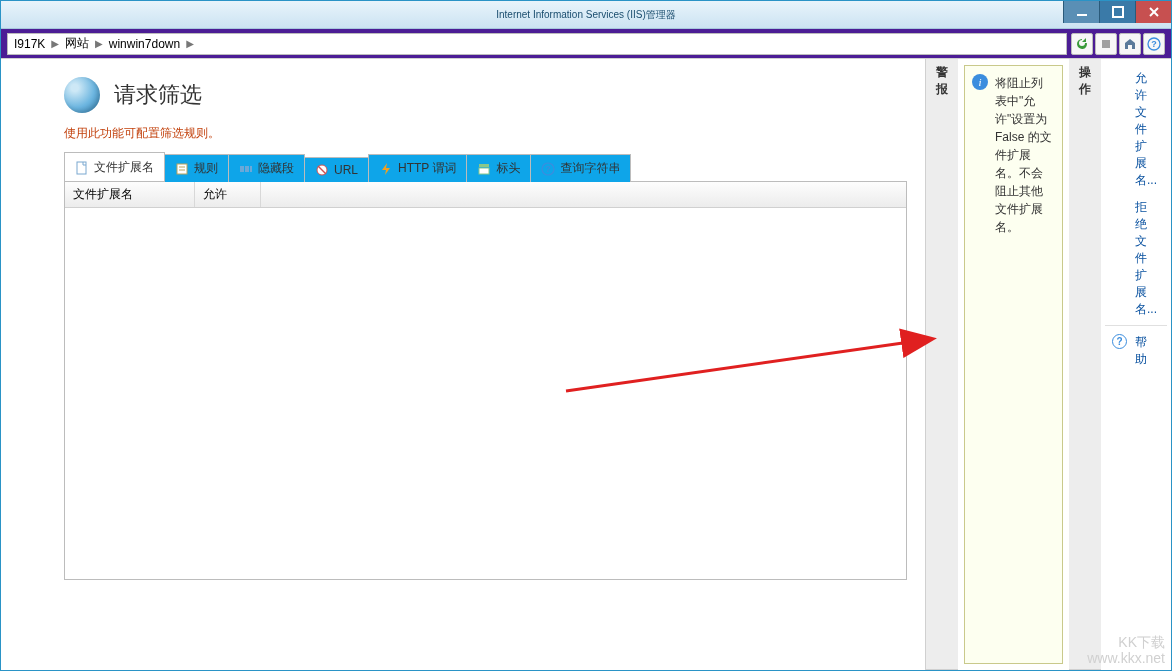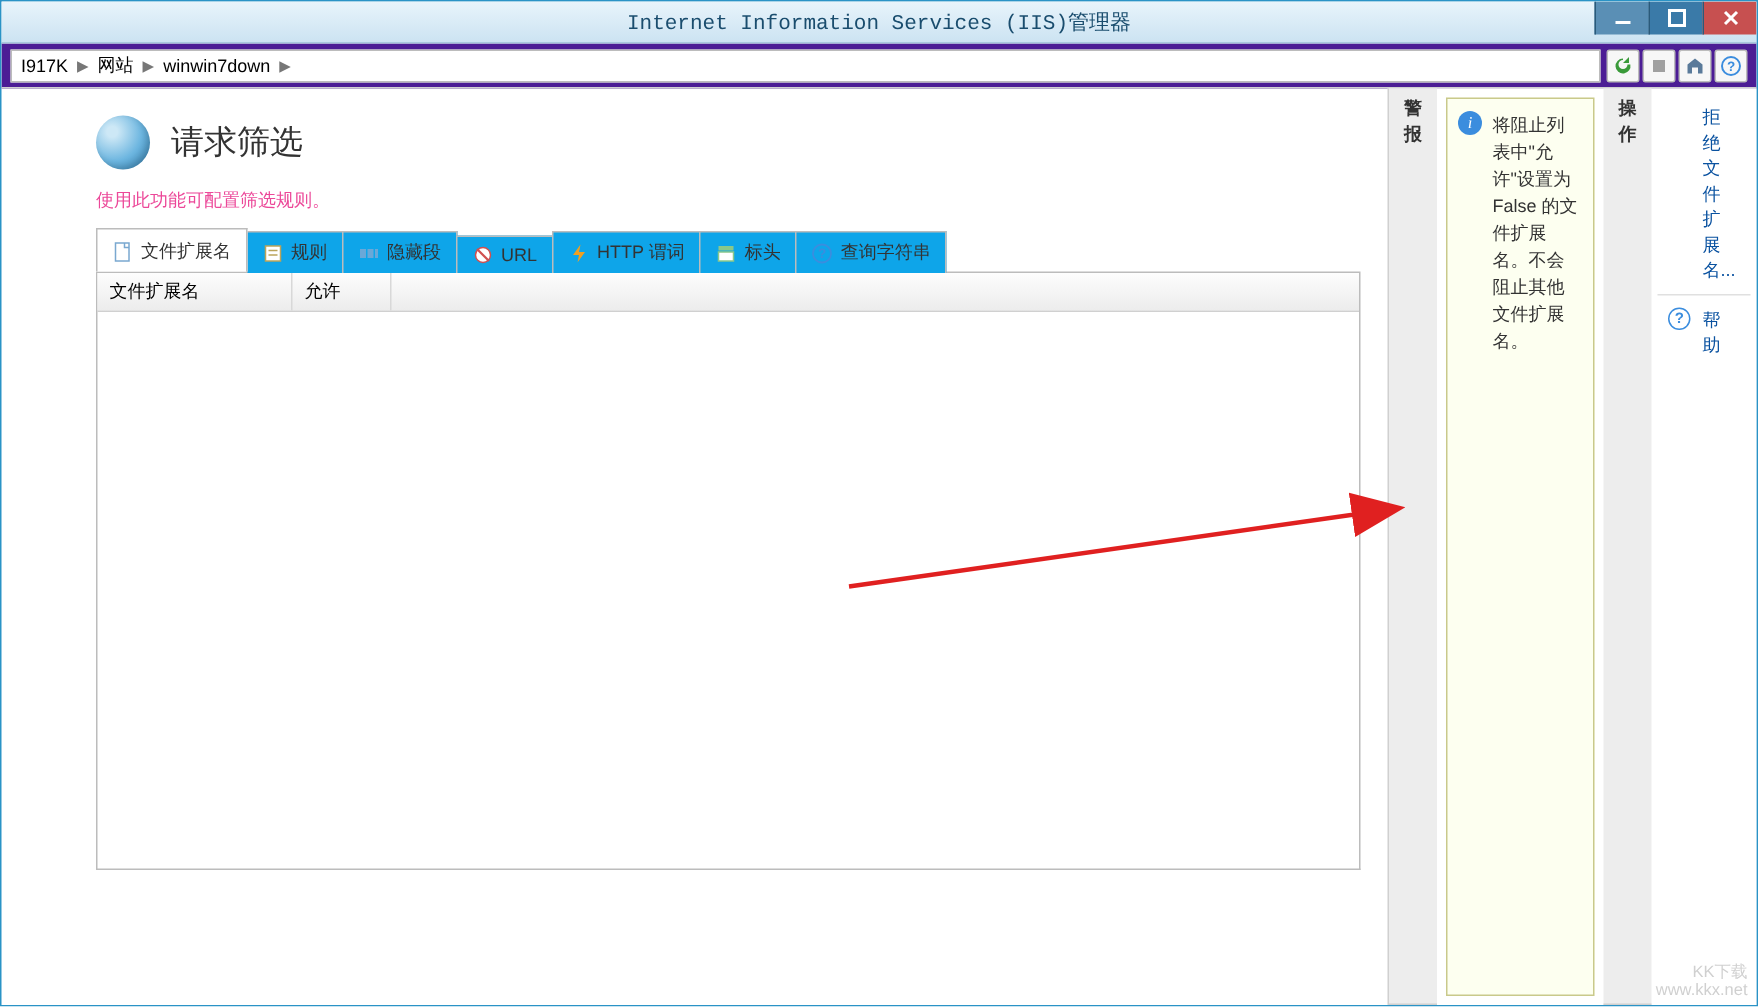--- a/index.html
+++ b/index.html
@@ -1,21 +1,21 @@
 <!DOCTYPE html>
 <html><head>
 <meta charset="utf-8">
 <style>
   * { box-sizing: border-box; }
   html, body { margin:0; padding:0; font-family: "Microsoft YaHei", "Segoe UI", Tahoma, sans-serif; font-size:12px; background:#fff; }
   .window { width:1172px; height:671px; border:1px solid #2a93c6; background:#fff; position:relative; overflow:hidden; }
 
   
   .titlebar { height:28px; background:linear-gradient(#e8f4fb,#cce3f2); display:flex; align-items:center; justify-content:center; position:relative; border-bottom:1px solid #a8c8dd; }
-  .titlebar .title { color:#1a4d6e; font-size:14px;font-family:Liberation Mono, monospace; }
+  .titlebar .title { color:#1a4d6e; font-size:10px; }
   .winbtns { position:absolute; right:0; top:0; height:22px; display:flex; }
   .winbtn { width:36px; height:22px; display:flex; align-items:center; justify-content:center; border-left:1px solid #2a5a7a; background:#3a7aa8; color:#fff; font-weight:bold; }
   .winbtn.min { background:#5a8fb5; }
   .winbtn.max { background:#3a7aa8; }
   .winbtn.close { background:#c75050; }
 
   
   .addrbar { height:30px; background:#4c1d95; border-bottom:1px solid #d0d0d0; display:flex; align-items:center; padding:0 6px; gap:4px; }
   .breadcrumb { flex:1; height:22px; background:#fff; border:1px solid #bcbcbc; display:flex; align-items:center; padding:0 6px; gap:6px; font-size:12px; }
   .bc-sep { color:#777; font-size:10px; }
@@ -24,21 +24,21 @@
 
   
   .body { display:flex; height:calc(100% - 58px); }
   .main { flex:1; padding:18px 18px 10px 18px; overflow:hidden;margin-left:45px; }
   .sidebar { width:246px; border-left:1px solid #d0d0d0; background:#fff; display:flex; flex-direction:row; }
 
   
   .main-header { display:flex; align-items:center; gap:14px; margin-bottom:12px; }
   .globe-icon { width:36px; height:36px; border-radius:50%; background:radial-gradient(circle at 30% 30%, #cde8f6 10%, #6db6e0 55%, #2d7aab 100%); box-shadow:inset -2px -2px 4px rgba(0,0,0,.15); }
   .main-title { font-size:22px; color:#333; }
-  .main-desc { font-size:12px; color:#ec4899; margin-bottom:10px; }
+  .main-desc { font-size:12px; color:#c2410c; margin-bottom:10px; }
 
   
   .tabs { display:flex; border-bottom:1px solid #bcbcbc; align-items:flex-end; }
   .tab { display:flex; align-items:center; gap:5px; padding:5px 10px; border:1px solid #bcbcbc; border-bottom:none; margin-right:-1px; background:#0ea5e9; font-size:12px; color:#333; position:relative; top:1px; }
   .tab.active { background:#fff; top:0; padding-top:6px; z-index:2; }
   .tab .ticon { width:14px; height:14px; display:inline-flex; align-items:center; justify-content:center; }
 
   
   .table-wrap { border:1px solid #bcbcbc; border-top:none; height:398px; background:#fff; }
   .thead { display:flex; background:linear-gradient(#fdfdfd,#ececec); border-bottom:1px solid #d0d0d0; }
@@ -52,21 +52,21 @@
   .alert-box .info-ic { position:absolute; left:7px; top:8px; width:16px; height:16px; border-radius:50%; background:#3b8dde; color:#fff; font-size:11px; display:flex; align-items:center; justify-content:center; font-style:italic; font-family:Georgia,serif; }
   .action-list { padding:6px 4px; }
   .action { padding:5px 10px 5px 30px; color:#0a52a0; font-size:12px; position:relative; cursor:default; }
   .action.sep-after { border-bottom:1px solid #e0e0e0; margin-bottom:3px; padding-bottom:7px; }
   .help-ic { position:absolute; left:7px; top:5px; width:15px; height:15px; border-radius:50%; border:1px solid #3b8dde; color:#3b8dde; font-size:10px; display:flex; align-items:center; justify-content:center; font-weight:bold; }
 
   
   .arrow-svg { position:absolute; left:560px; top:280px; pointer-events:none; }
 
   
-  .wm { position:absolute; right:6px; bottom:4px; color:#d0d0d0; font-size:11px; text-align:right; line-height:1.1; }
+  .wm { position:absolute; right:6px; bottom:4px; color:#d0d0d0; font-size:14px; text-align:right; line-height:1.1; }
 </style>
 </head>
 <body>
 
 <div class="window">
 
   <div class="titlebar">
     <span class="title">Internet Information Services (IIS)管理器</span>
     <div class="winbtns">
       <div class="winbtn min">
@@ -211,20 +211,23 @@
 
     <div class="sidebar">
       <div class="side-head">警报</div>
       <div class="alert-box">
         <span class="info-ic">i</span>
         <span>将阻止列表中"允许"设置为 False 的文件扩展名。不会阻止其他文件扩展名。</span>
       </div>
 
       <div class="side-head">操作</div>
       <div class="action-list">
+        <div class="action">
+          <span>允许文件扩展名...</span>
+        </div>
         <div class="action sep-after">
           <span>拒绝文件扩展名...</span>
         </div>
         <div class="action">
           <span class="help-ic">?</span>
           <span>帮助</span>
         </div>
       </div>
     </div>
 

